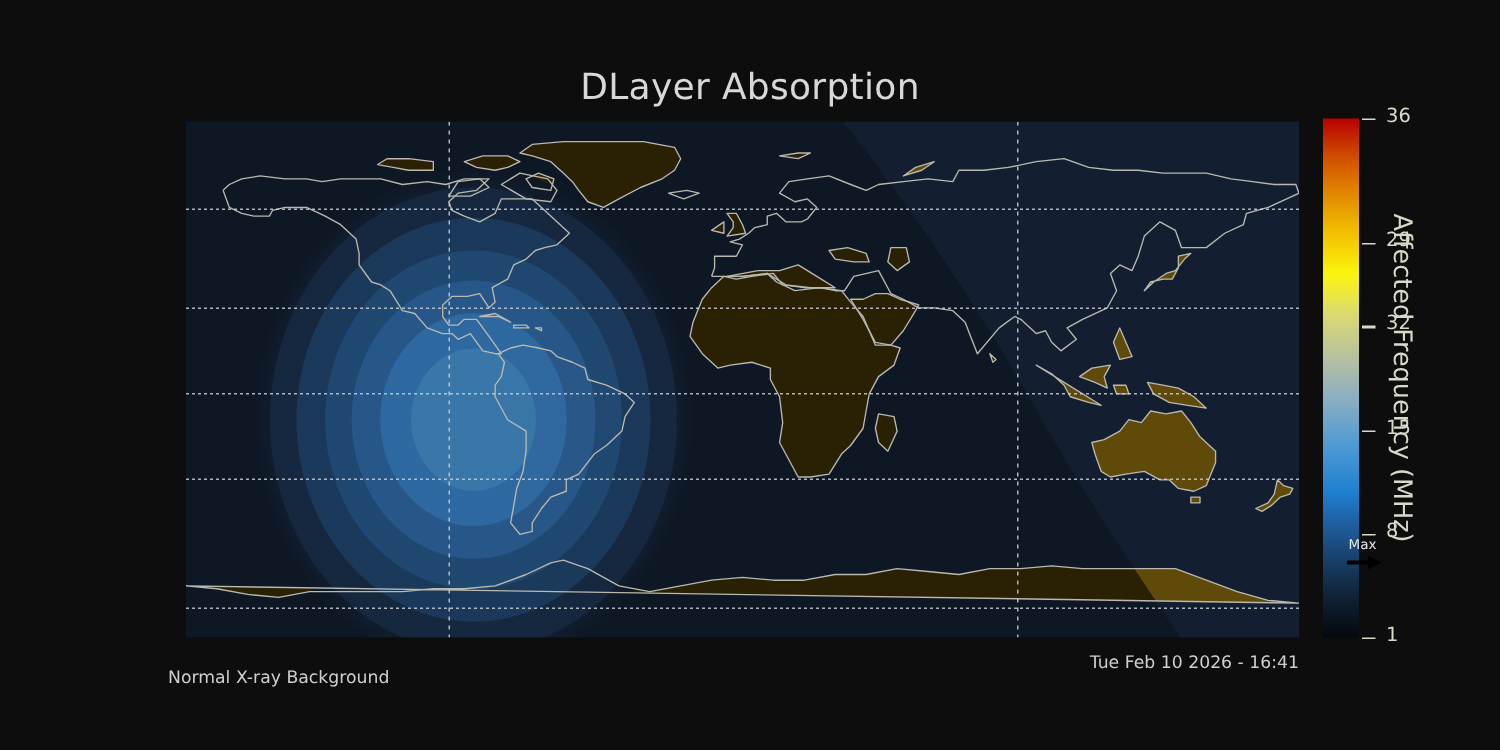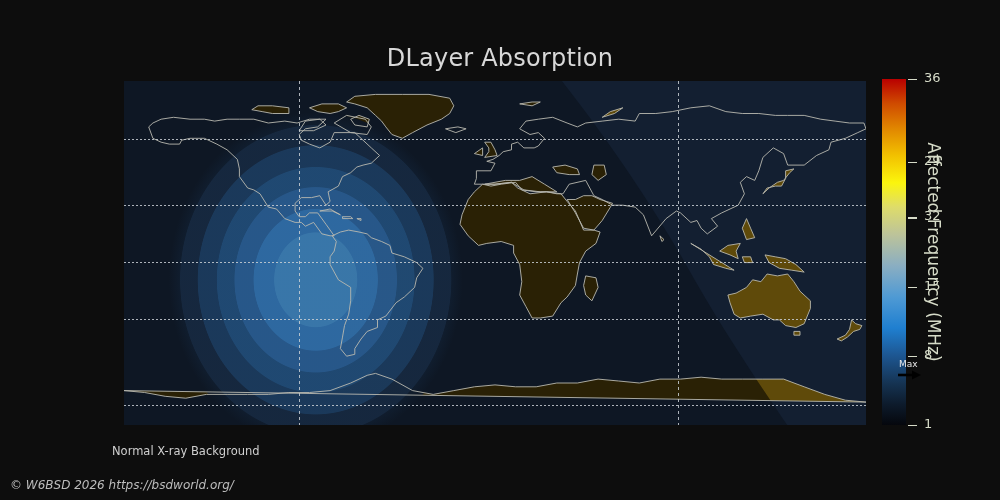--- a/index.html
+++ b/index.html
@@ -238,14 +238,14 @@
       <svg id="maxarrow" viewBox="0 0 24 12">
         <path d="M0,6 L17,6" stroke="#000" stroke-width="2.6"></path>
         <path d="M23,6 L14,1.5 L14,10.5 Z" fill="#000"></path>
       </svg>
     </div>
   </div>
 
   <div id="cblabel">Affected Frequency (MHz)</div>
 
   <div class="note" id="note2">Normal X-ray Background</div>
-  <div id="copy">© W6BSD 2026 https://bsdworld.org/</div>
+  <div id="stamp">Tue Feb 10 2026 - 16:41</div>
 </div>
 
 </body></html>

